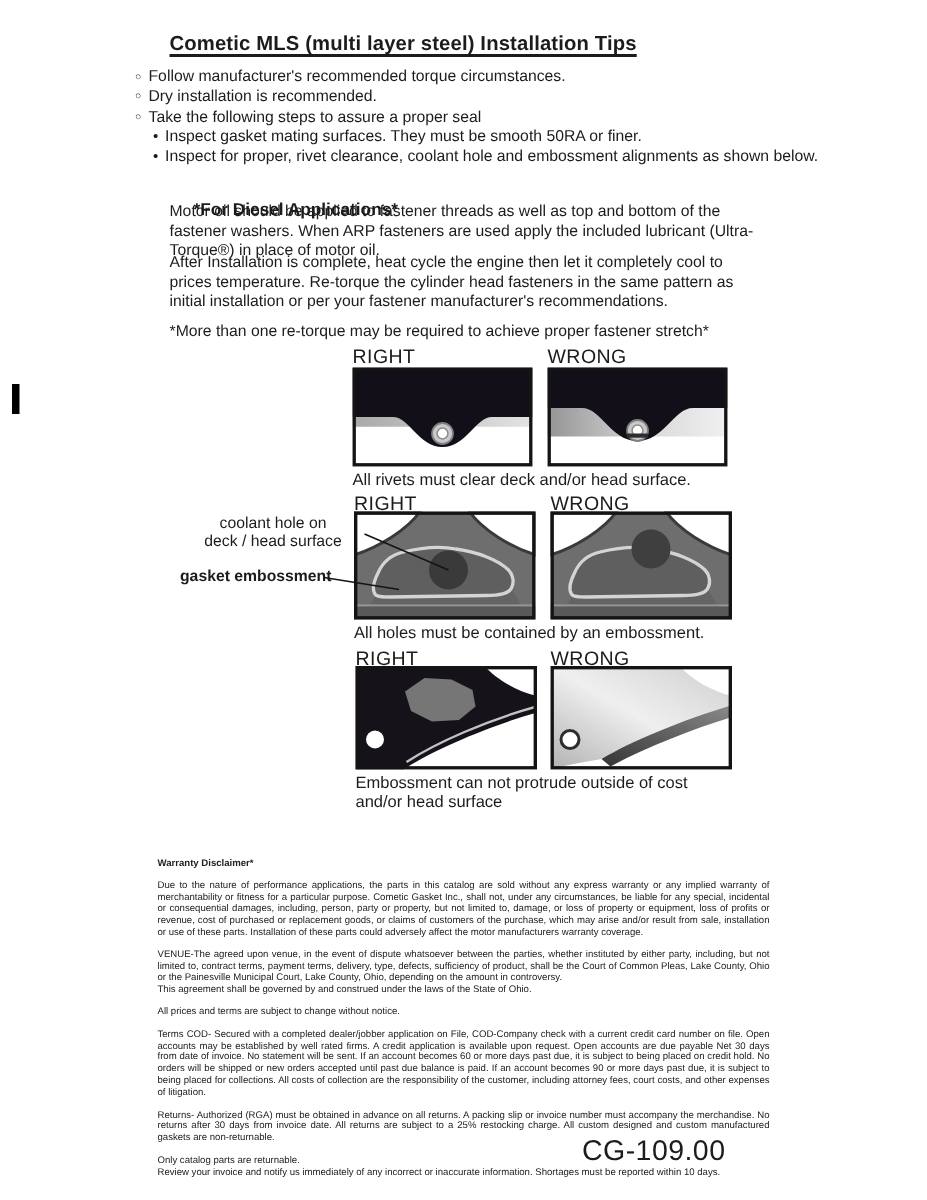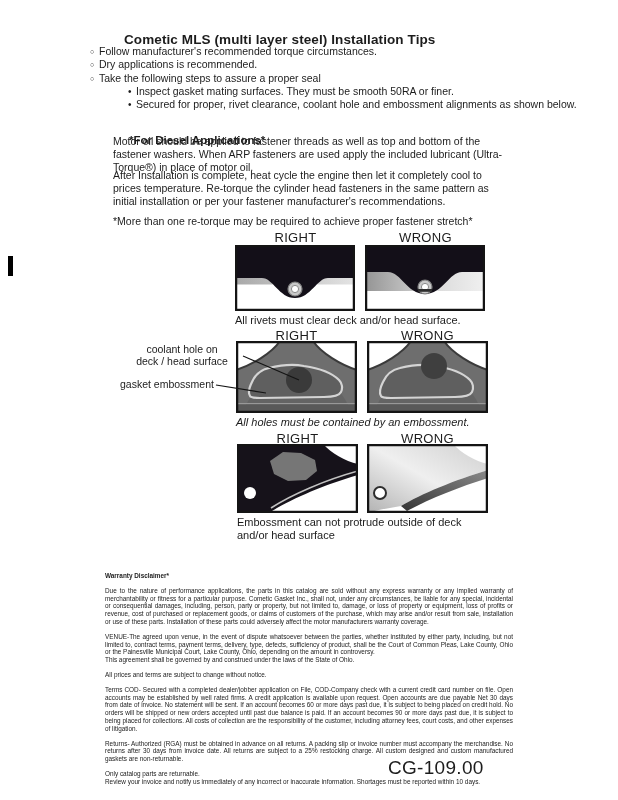--- a/index.html
+++ b/index.html
@@ -3,42 +3,42 @@
 <meta charset="utf-8">
 <style>
   html,body{margin:0;padding:0;background:#ffffff;}
   .page{
     position:relative;width:618px;height:800px;background:#ffffff;overflow:hidden;
     font-family:"Liberation Sans", sans-serif;color:#1c1c1c;
   }
   .print-mark{position:absolute;left:8px;top:256px;width:5px;height:20px;background:#000;}
 
   .title{
-    position:absolute;left:113px;top:21px;margin:11px;
+    position:absolute;left:113px;top:21px;margin:0;
     font-size:13.5px;font-weight:bold;letter-spacing:.1px;
-    text-underline-offset:3px;text-decoration-thickness:1.5px;
+    text-decoration:underline;text-underline-offset:3px;text-decoration-thickness:1.5px;
   }
   .tips{position:absolute;left:90px;top:45px;font-size:10.5px;line-height:12.3px;}
   .tip-row{white-space:nowrap;}
   .m1{display:inline-block;width:9px;font-size:7px;vertical-align:1px;color:#1c1c1c;}
-  .sub{margin-left:38px;}
+  .sub{margin-left:12px;}
   .m2{display:inline-block;width:8px;font-size:10px;}
 
   .diesel-head{position:absolute;left:113px;top:118px;margin:16px;font-size:11.5px;font-weight:bold;}
   .para{position:absolute;left:113px;margin:0;font-size:10.5px;line-height:13.2px;width:398px;}
   .p-oil{top:135px;}
   .p-retorque{top:169px;}
   .p-note{top:215px;width:420px;}
 
-  .fig-label{position:absolute;width:121px;text-align:center;font-size:13px;letter-spacing:.3px;}
+  .fig-label{position:absolute;width:121px;font-size:13px;letter-spacing:.3px;}
   .fig-caption{position:absolute;font-size:11px;line-height:12.5px;}
   .panel{position:absolute;display:block;}
   .ann{position:absolute;font-size:10.5px;line-height:11.5px;}
   .ann-coolant{left:121px;top:344px;width:122px;text-align:center;}
-  .ann-gasket{left:120px;top:379px;}
+  .ann-gasket{left:120px;top:379px;font-weight:bold;}
   .leader{position:absolute;left:110px;top:340px;pointer-events:none;}
 
   .warranty{
     position:absolute;left:105px;top:572px;width:408px;
     font-size:6.4px;line-height:7.8px;text-align:justify;color:#222;
   }
   .warranty p{margin:0 0 7px 0;}
   .warranty p.nogap{margin-bottom:0;}
   .warranty .w-head{font-weight:bold;margin-bottom:7px;}
 
@@ -48,24 +48,24 @@
 <body>
 
 <div class="page">
 
   <div class="print-mark"></div>
 
   <h1 class="title">Cometic MLS (multi layer steel) Installation Tips</h1>
 
   <div class="tips">
     <div class="tip-row"><span class="m1">○</span><span>Follow manufacturer's recommended torque circumstances.</span></div>
-    <div class="tip-row"><span class="m1">○</span><span>Dry applications is recommended.</span></div>
+    <div class="tip-row"><span class="m1">○</span><span>Dry installation is recommended.</span></div>
     <div class="tip-row"><span class="m1">○</span><span>Take the following steps to assure a proper seal</span></div>
     <div class="tip-row sub"><span class="m2">•</span><span>Inspect gasket mating surfaces.  They must be smooth 50RA or finer.</span></div>
-    <div class="tip-row sub"><span class="m2">•</span><span>Secured for proper, rivet clearance, coolant hole and embossment alignments as shown below.</span></div>
+    <div class="tip-row sub"><span class="m2">•</span><span>Inspect for proper, rivet clearance, coolant hole and embossment alignments as shown below.</span></div>
   </div>
 
   <h2 class="diesel-head">*For Diesel Applications*</h2>
   <p class="para p-oil">Motor oil should be applied to fastener threads as well as top and bottom of the fastener washers. When ARP fasteners are used apply the included lubricant (Ultra-Torque®) in place of motor oil.</p>
   <p class="para p-retorque">After Installation is complete, heat cycle the engine then let it completely cool to prices temperature. Re-torque the cylinder head fasteners in the same pattern as initial installation or per your fastener manufacturer's recommendations.</p>
   <p class="para p-note">*More than one re-torque may be required to achieve proper fastener stretch*</p>
 
   <div class="fig-label" style="left:235px;top:230px;">RIGHT</div>
   <div class="fig-label" style="left:365px;top:230px;">WRONG</div>
 
@@ -134,21 +134,21 @@
     <path d="M14,55 C12,52 13,47 16,41 C19,34 24,29 33,27 C45,24 58,23 68,25 C82,27 96,32 103,39 C106,42 107,47 105,51 C103,55 97,56 88,56 L24,57 C19,57 15,57 14,55 Z" fill="#5f5f5f" stroke="#d4d4d4" stroke-width="2.2"></path>
     <circle cx="67" cy="25" r="13" fill="#3f3f3f"></circle>
     <rect x="1" y="1" width="119" height="70" fill="none" stroke="#141414" stroke-width="2.5"></rect>
   </svg>
 
   <svg class="leader" width="200" height="60" viewBox="0 0 200 60">
     <line x1="133" y1="16" x2="189" y2="40" stroke="#141414" stroke-width="1.1"></line>
     <line x1="106" y1="45" x2="156" y2="53" stroke="#141414" stroke-width="1.1"></line>
   </svg>
 
-  <div class="fig-caption" style="left:236px;top:416px;font-style:italic;">All holes must be contained by an embossment.</div>
+  <div class="fig-caption" style="left:236px;top:416px;">All holes must be contained by an embossment.</div>
 
   <div class="fig-label" style="left:237px;top:431px;">RIGHT</div>
   <div class="fig-label" style="left:367px;top:431px;">WRONG</div>
 
   <svg class="panel" style="left:237px;top:444px;" width="121" height="69" viewBox="0 0 121 69">
     <rect width="121" height="69" fill="#ffffff"></rect>
     <path d="M0,0 H86 C94,9 108,17 121,20 V31 C86,41 50,57 32,69 H0 Z" fill="#16121a"></path>
     <path d="M121,27 C88,36 54,51 34,64" fill="none" stroke="#c2c2c2" stroke-width="1.6"></path>
     <path d="M33,17 L46,8 L64,9 L78,16 L80,27 L69,36 L51,37 L37,30 Z" fill="#767676"></path>
     <circle cx="13" cy="49" r="6" fill="#ffffff"></circle>
@@ -168,21 +168,21 @@
         </linearGradient>
     </defs>
     <rect width="121" height="69" fill="#ffffff"></rect>
     <path d="M0,0 H86 C94,9 108,17 121,20 V26 C88,36 54,50 34,62 C22,64 10,66 0,69 Z" fill="url(#g3b)"></path>
     <path d="M121,26 C88,36 54,50 34,62 L40,67 C62,55 92,43 121,34 Z" fill="url(#g3d)"></path>
     <circle cx="13" cy="49" r="6" fill="#ffffff" stroke="#2e2e2e" stroke-width="2"></circle>
     <rect x="1" y="1" width="119" height="67" fill="none" stroke="#141414" stroke-width="2.5"></rect>
   </svg>
 
   <div class="fig-caption" style="left:237px;top:516px;width:260px;">
-    <div>Embossment can not protrude outside of deck</div>
+    <div>Embossment can not protrude outside of cost</div>
     <div>and/or head surface</div>
   </div>
 
   <div class="warranty">
     <p class="w-head">Warranty Disclaimer*</p>
     <p>Due to the nature of performance applications, the parts in this catalog are sold without any express warranty or any implied warranty of merchantability or fitness for a particular purpose.  Cometic Gasket Inc., shall not, under any circumstances, be liable for any special, incidental or consequential damages, including, person, party or property, but not limited to, damage, or loss of property or equipment, loss of profits or revenue, cost of purchased or replacement goods, or claims of customers of the purchase, which may arise and/or result from sale, installation or use of these parts.  Installation of these parts could adversely affect the motor manufacturers warranty coverage.</p>
     <p class="nogap">VENUE-The agreed upon venue, in the event of dispute whatsoever between the parties, whether instituted by either party, including, but not limited to, contract terms, payment terms, delivery, type, defects, sufficiency of product, shall be the Court of Common Pleas, Lake County, Ohio or the Painesville Municipal Court, Lake County, Ohio, depending on the amount in controversy.</p>
     <p>This agreement shall be governed by and construed under the laws of the State of Ohio.</p>
     <p>All prices and terms are subject to change without notice.</p>
     <p>Terms COD- Secured with a completed dealer/jobber application on File, COD-Company check with a current credit card number on file.  Open accounts may be established by well rated firms.  A credit application is available upon request.  Open accounts are due payable Net 30 days from date of invoice.  No statement will be sent.  If an account becomes 60 or more days past due, it is subject to being placed on credit hold.  No orders will be shipped or new orders accepted until past due balance is paid.  If an account becomes 90 or more days past due, it is subject to being placed for collections.  All costs of collection are the responsibility of the customer, including attorney fees, court costs, and other expenses of litigation.</p>

